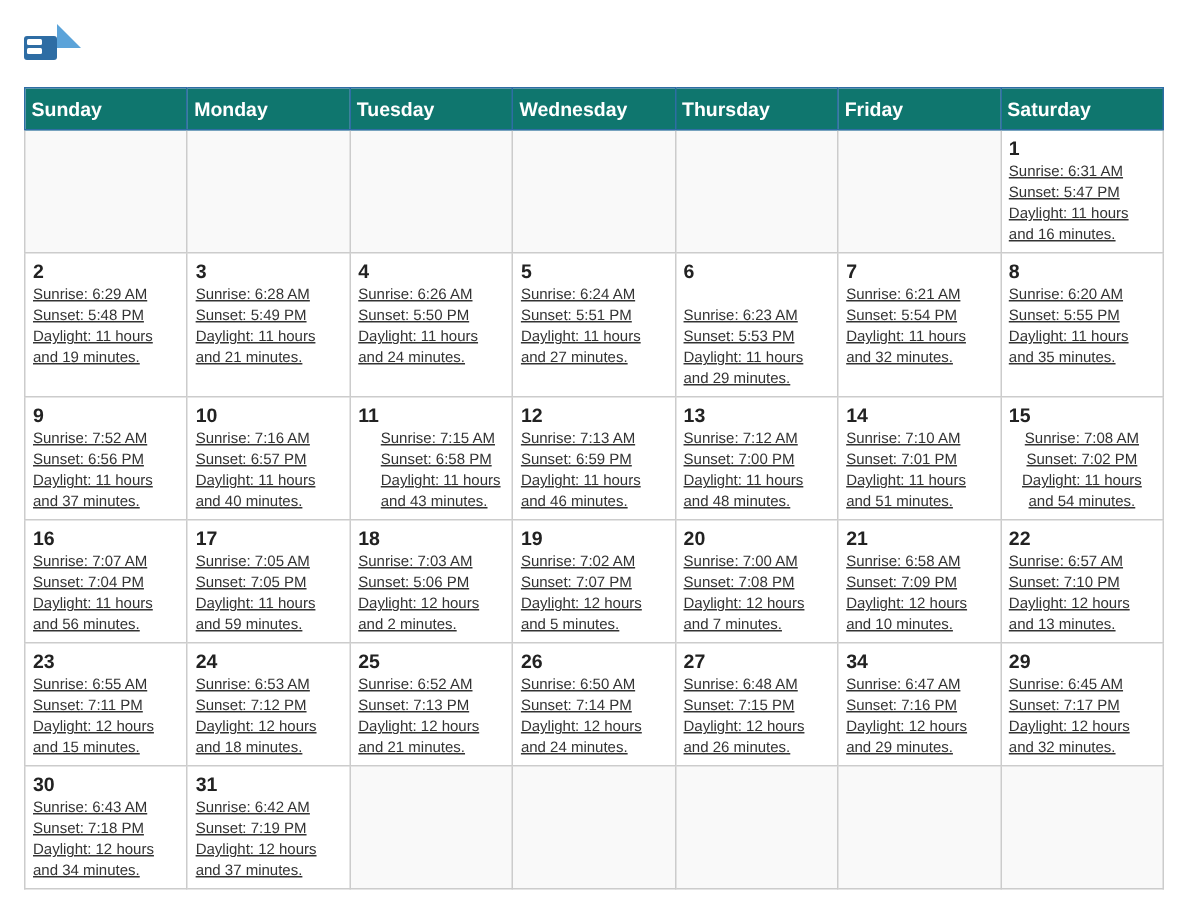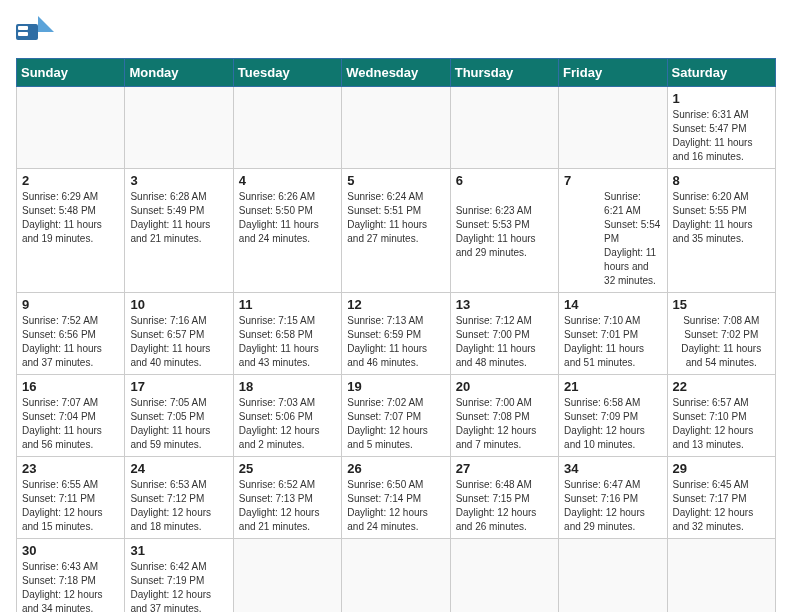--- a/index.html
+++ b/index.html
@@ -79,20 +79,21 @@
       font-size: 13px;
       font-weight: bold;
       margin-bottom: 2px;
       display: block;
       color: #222;
     }
     .day-info {
       font-size: 10px;
       color: #333;
       line-height: 1.4;
+      text-decoration: underline;
     }
   </style>
 </head>
 <body>
 
 <div class="header">
   <div class="logo">
     <svg class="logo-icon" viewBox="0 0 38 32" xmlns="http://www.w3.org/2000/svg">
 
       <rect x="0" y="8" width="22" height="16" rx="2" fill="#2e6da4"></rect>
@@ -163,21 +164,21 @@
 Daylight: 11 hours and 27 minutes.</div>
         </td>
         <td>
           <span class="day-number">6</span>
           <div class="day-info" style="white-space: pre-line; margin-top: 16px;">Sunrise: 6:23 AM
 Sunset: 5:53 PM
 Daylight: 11 hours and 29 minutes.</div>
         </td>
         <td>
           <span class="day-number">7</span>
-          <div class="day-info" style="white-space: pre-line; margin-left: 40px;">Sunrise: 6:21 AM
+          <div class="day-info" style="white-space: pre-line;">Sunrise: 6:21 AM
 Sunset: 5:54 PM
 Daylight: 11 hours and 32 minutes.</div>
         </td>
         <td>
           <span class="day-number">8</span>
           <div class="day-info" style="white-space: pre-line;">Sunrise: 6:20 AM
 Sunset: 5:55 PM
 Daylight: 11 hours and 35 minutes.</div>
         </td>
       </tr>
@@ -189,21 +190,21 @@
 Daylight: 11 hours and 37 minutes.</div>
         </td>
         <td>
           <span class="day-number">10</span>
           <div class="day-info" style="white-space: pre-line;">Sunrise: 7:16 AM
 Sunset: 6:57 PM
 Daylight: 11 hours and 40 minutes.</div>
         </td>
         <td>
           <span class="day-number">11</span>
-          <div class="day-info" style="white-space: pre-line;">Sunrise: 7:15 AM
+          <div class="day-info" style="white-space: pre-line; margin-left: 15px;">Sunrise: 7:15 AM
 Sunset: 6:58 PM
 Daylight: 11 hours and 43 minutes.</div>
         </td>
         <td>
           <span class="day-number">12</span>
           <div class="day-info" style="white-space: pre-line;">Sunrise: 7:13 AM
 Sunset: 6:59 PM
 Daylight: 11 hours and 46 minutes.</div>
         </td>
         <td>

